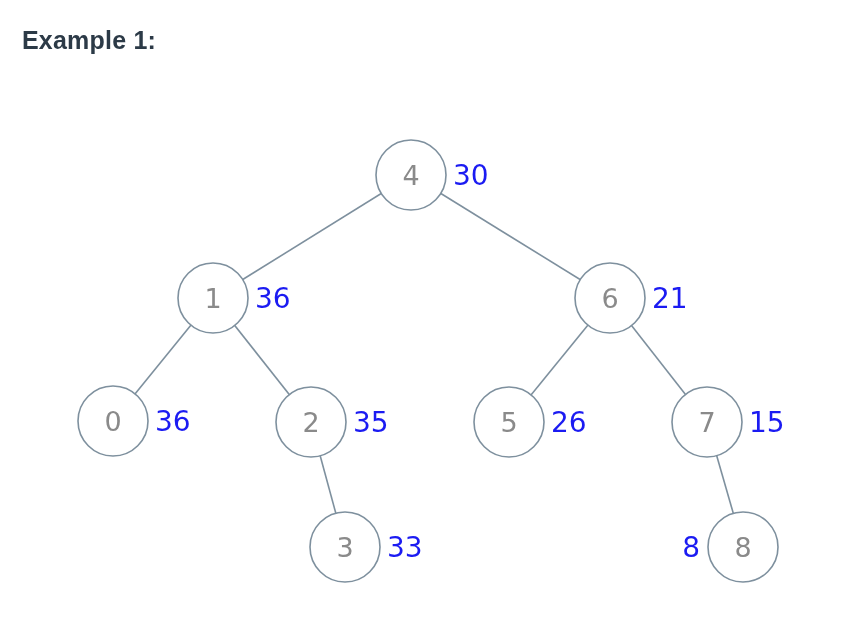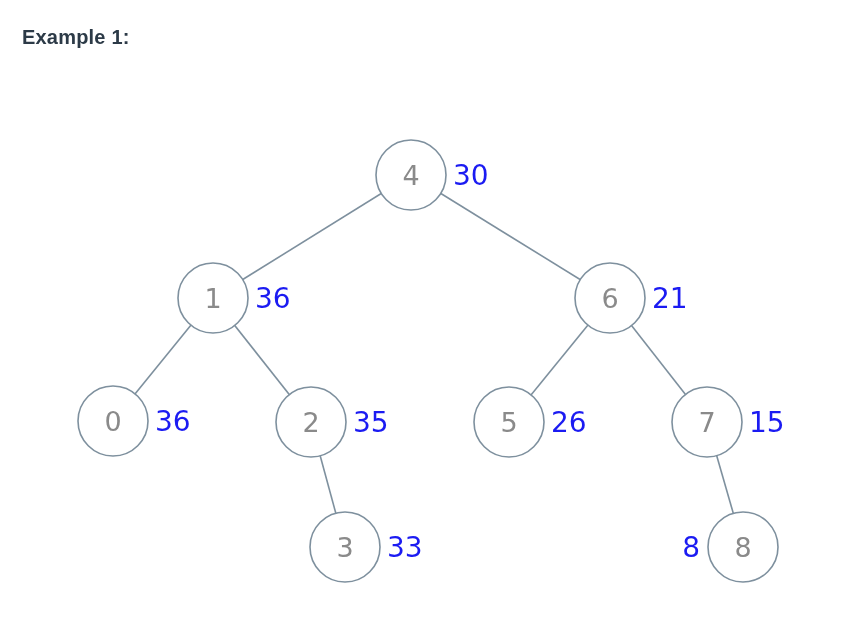--- a/index.html
+++ b/index.html
@@ -14,21 +14,21 @@
     background: #ffffff;
     overflow: hidden;
     font-family: "DejaVu Sans", sans-serif;
   }
   .page-title {
     position: absolute;
     left: 22px;
     top: 26px;
     font-family: "Liberation Sans", sans-serif;
     font-weight: 700;
-    font-size: 20px;
+    font-size: 25px;
     letter-spacing: 0.2px;
     color: #2c3a47;
   }
   svg.tree {
     position: absolute;
     left: 0;
     top: 0;
   }
   svg.tree text {
     font-family: "DejaVu Sans", sans-serif;

